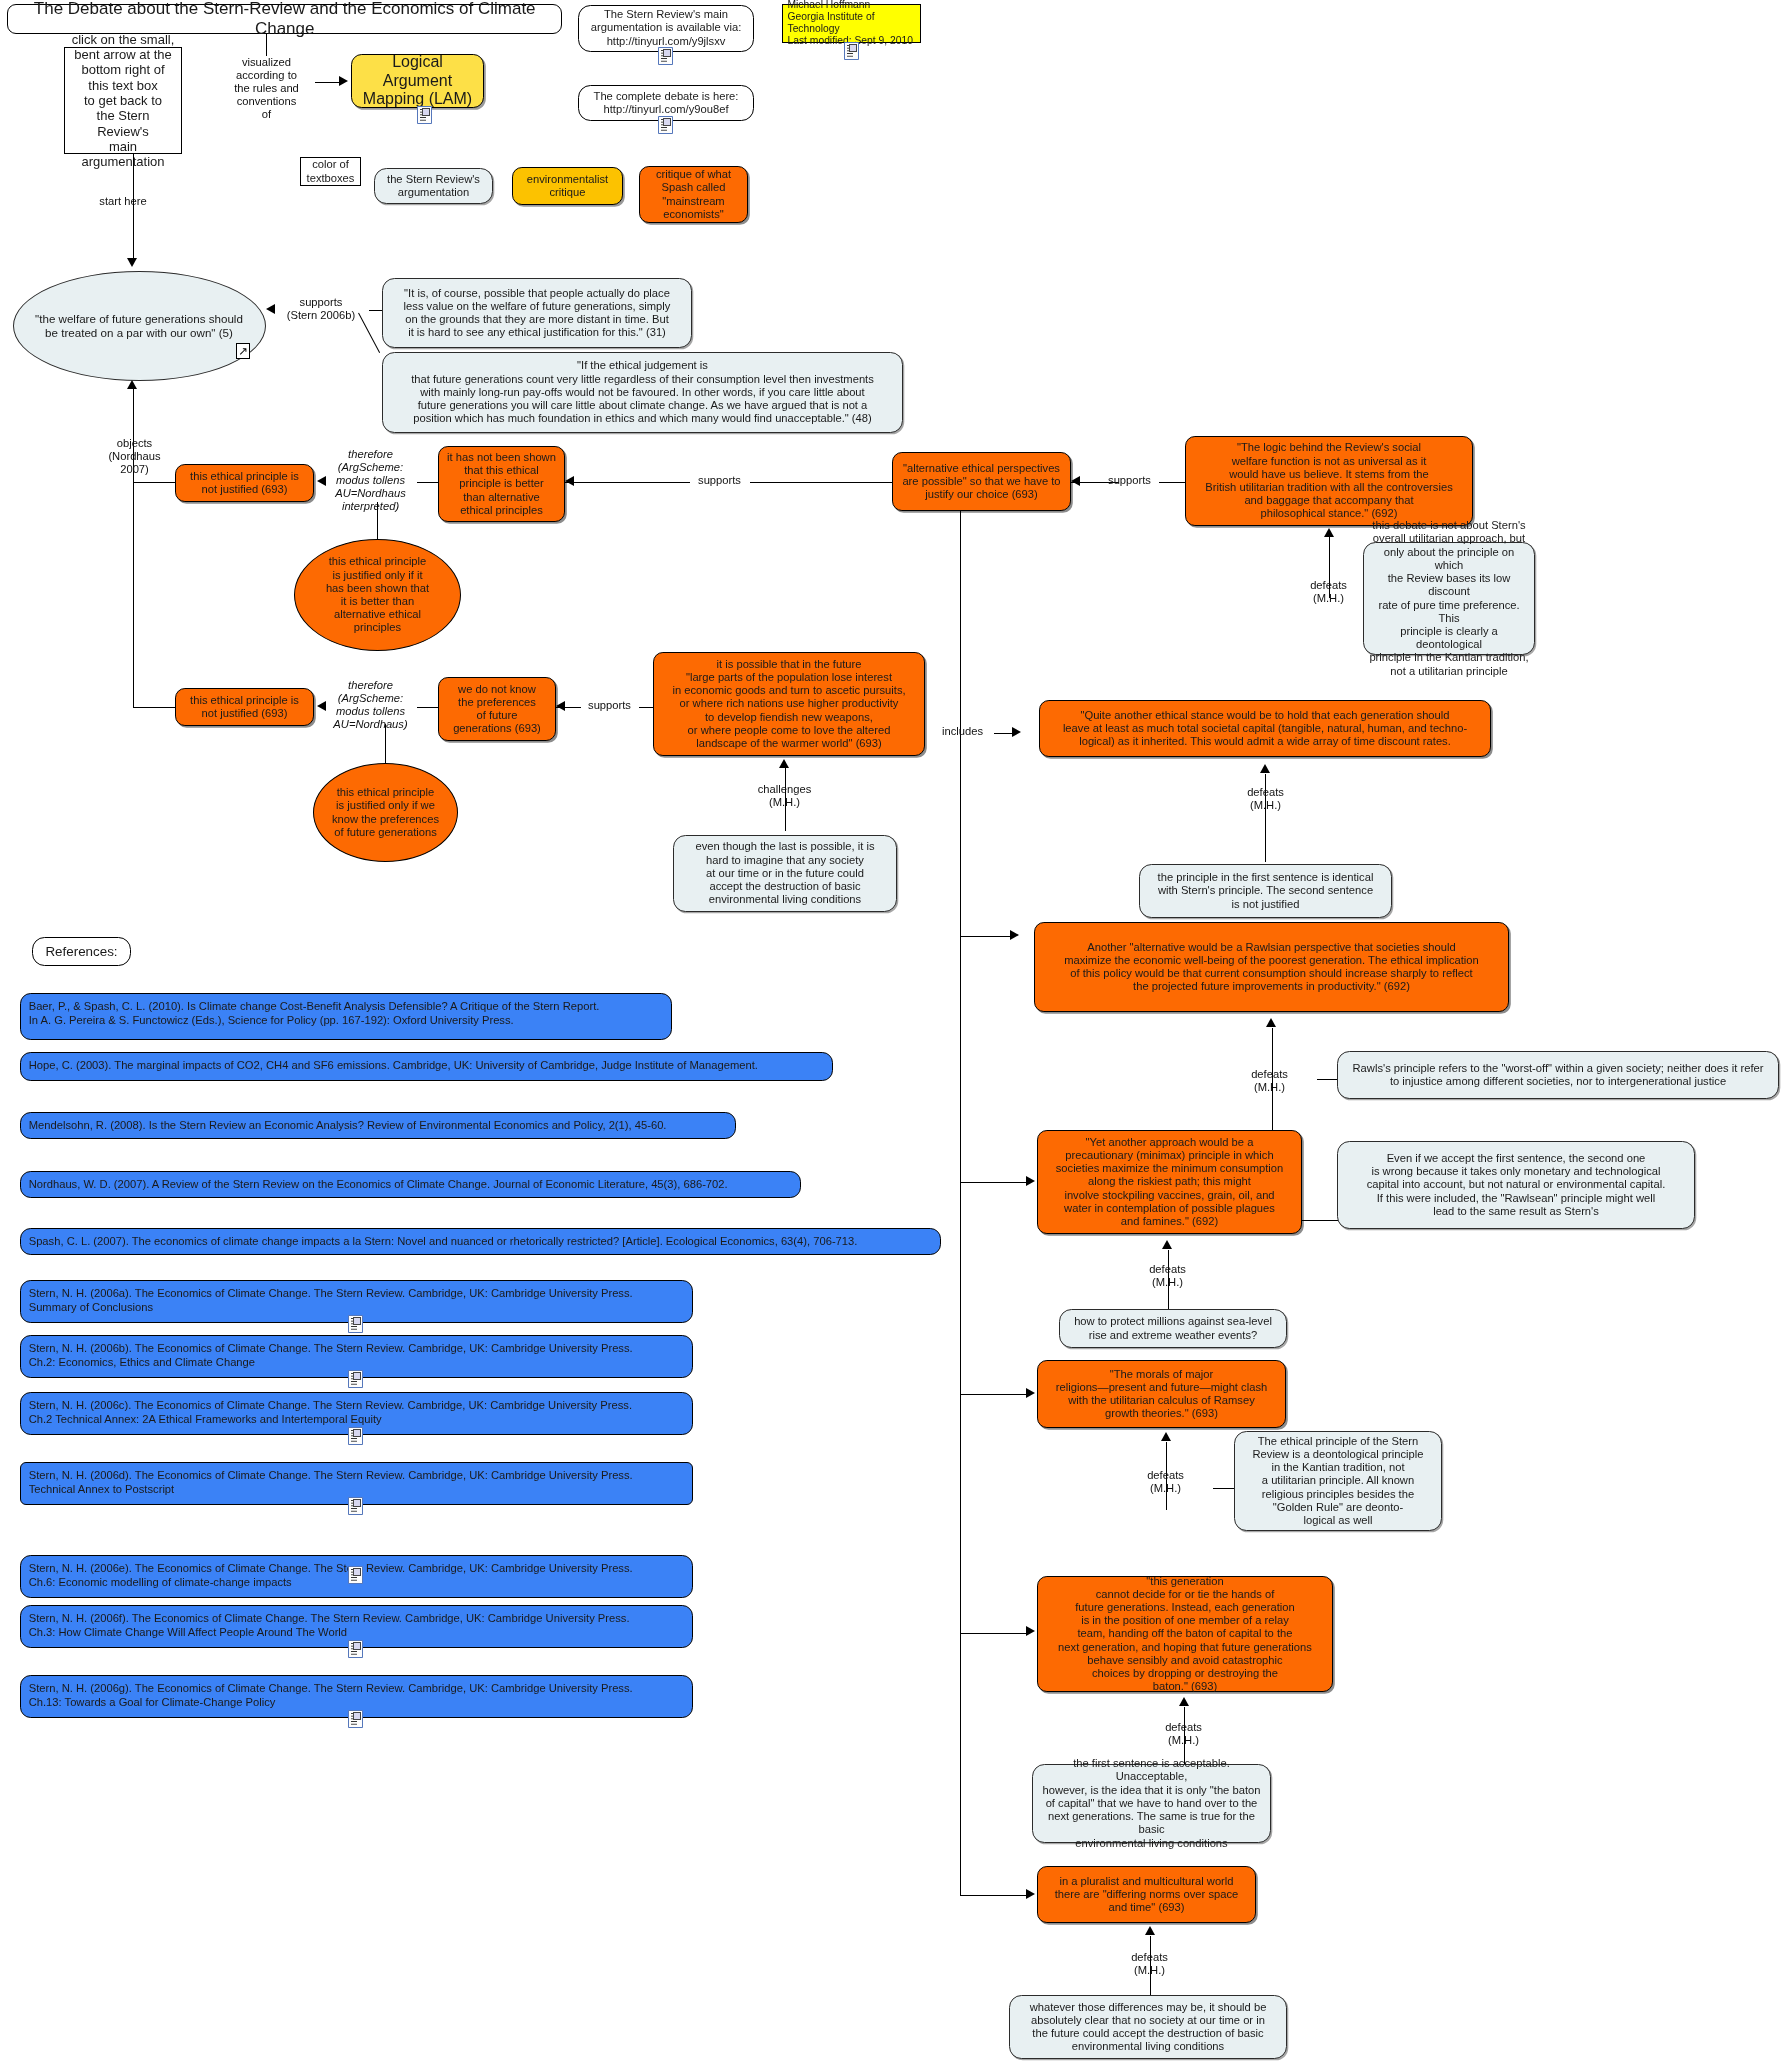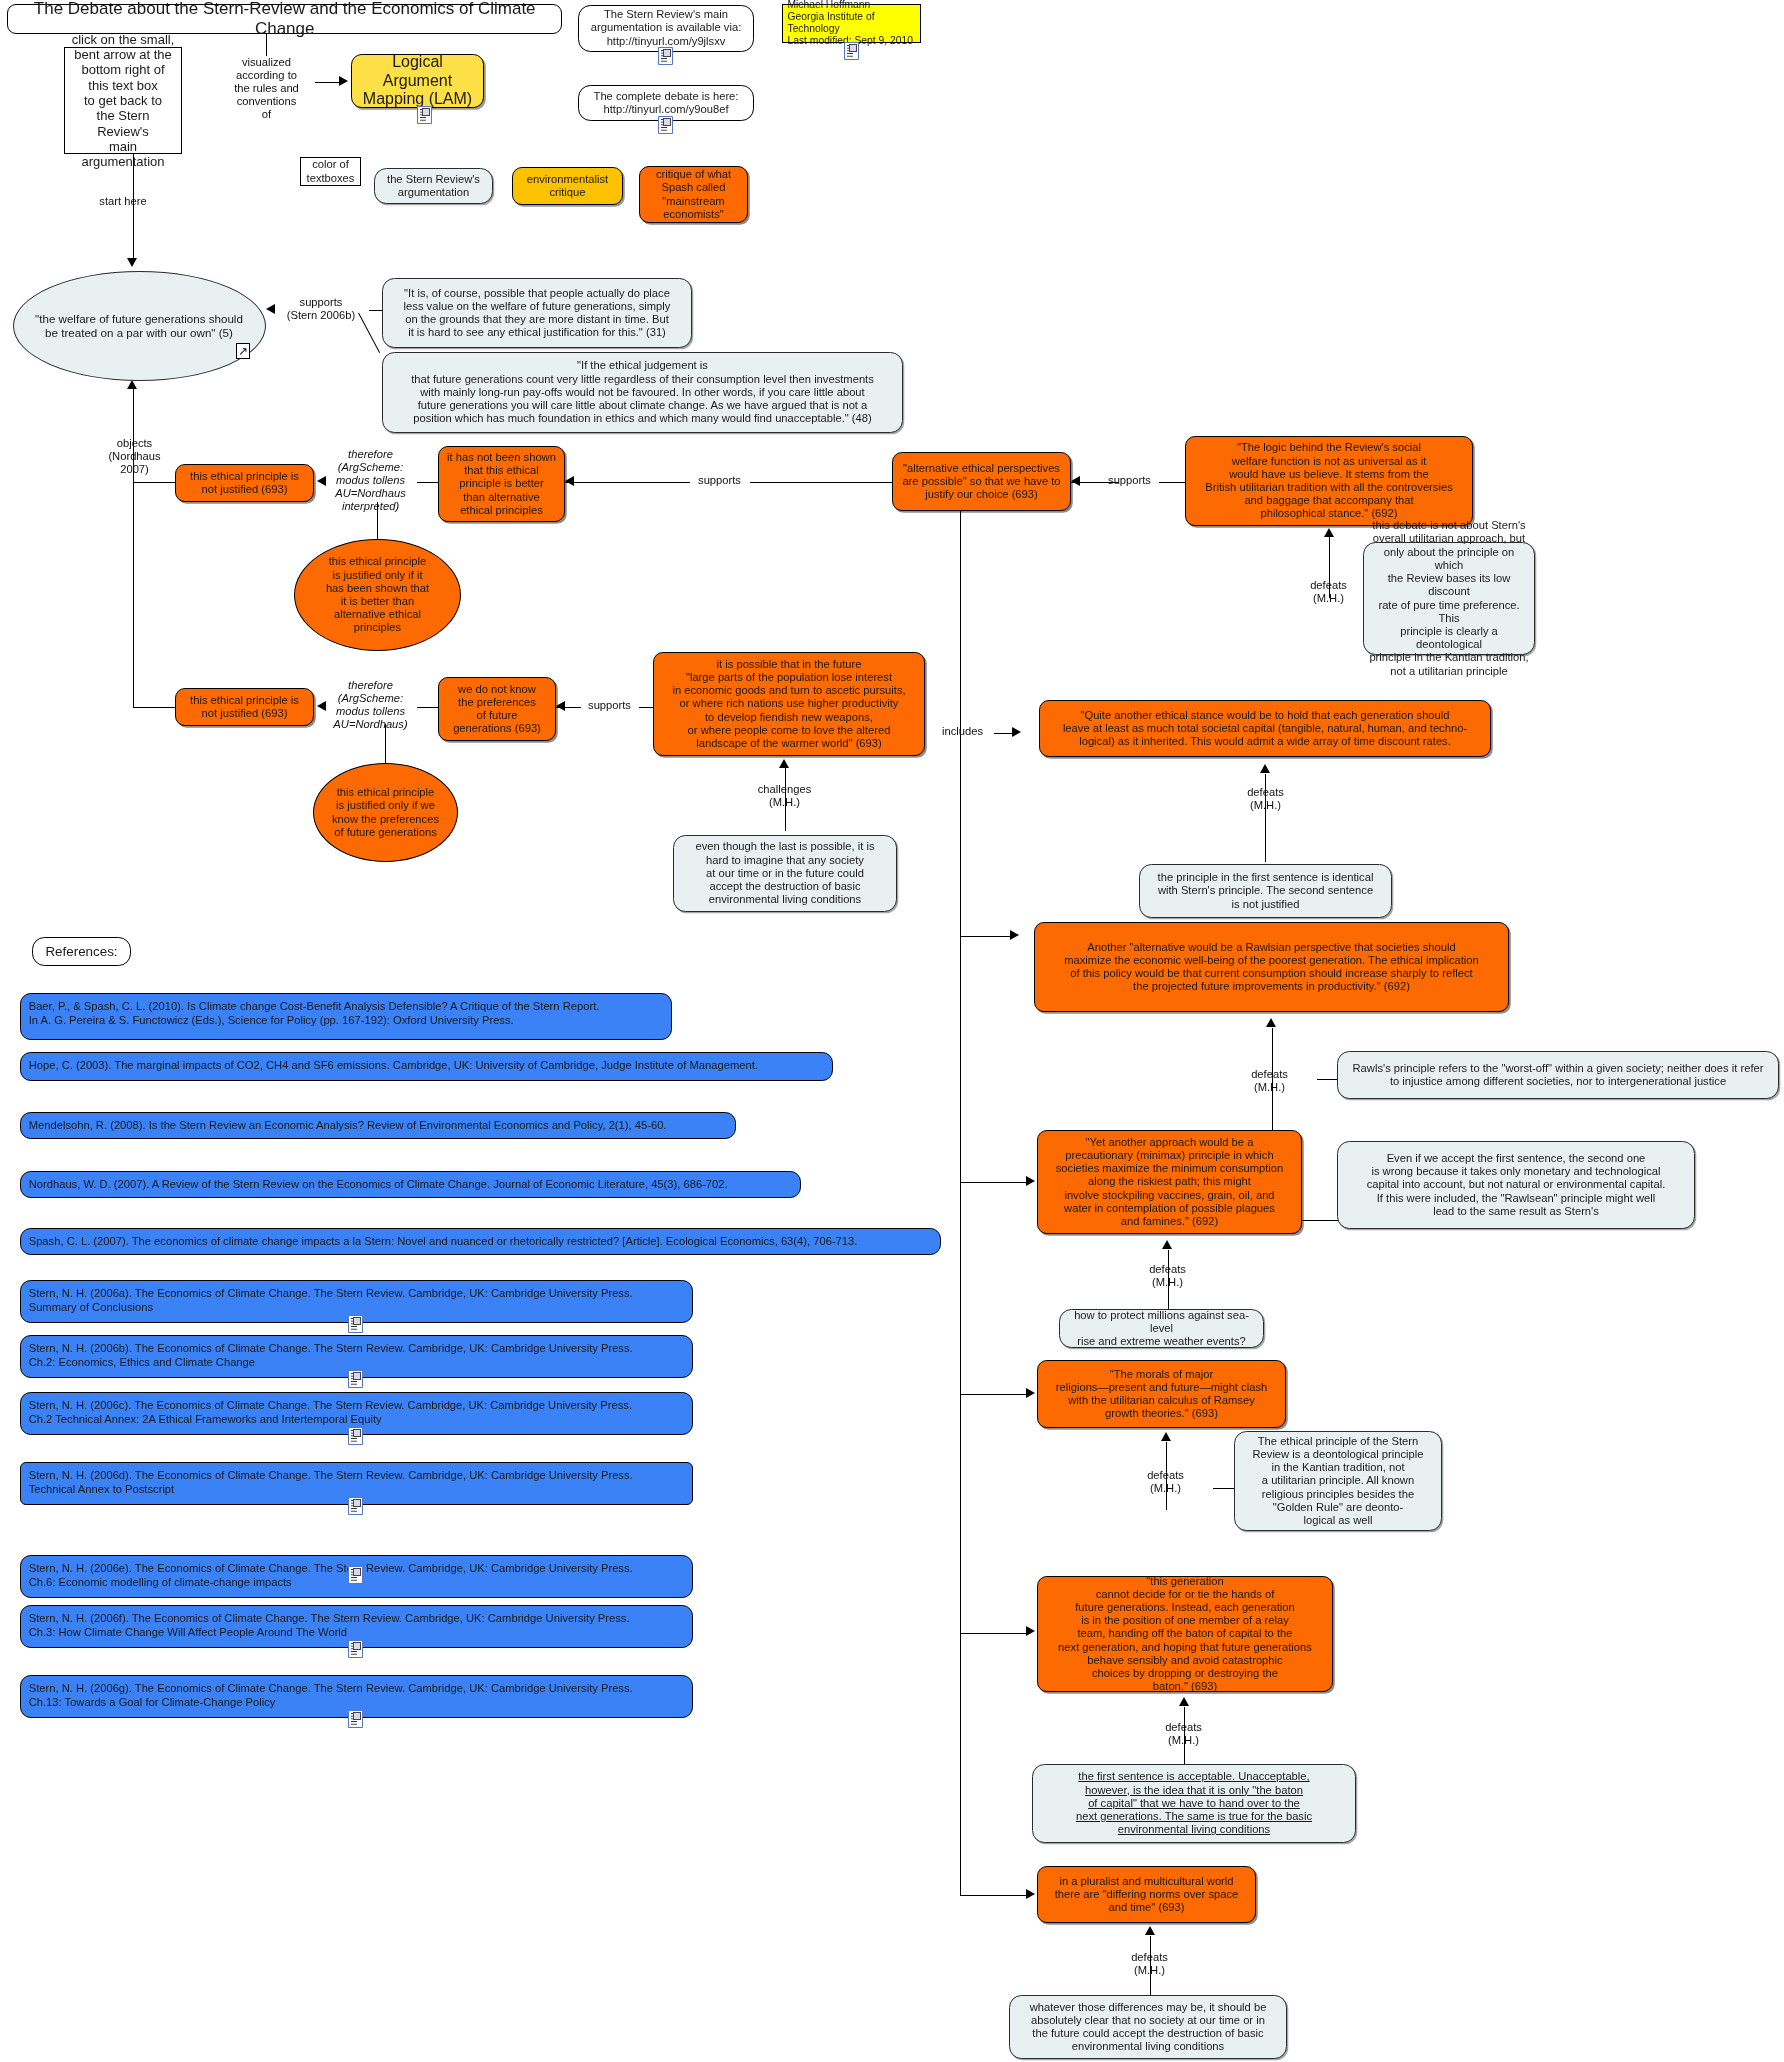--- a/index.html
+++ b/index.html
@@ -387,21 +387,21 @@
 along the riskiest path; this might
 involve stockpiling vaccines, grain, oil, and
 water in contemplation of possible plagues
 and famines." (692)</div>
 
   <div class="edge v" style="left:1168px; top:1250px; height:77px;"></div>
   <div class="arrow arrow-up" style="left:1162px; top:1240px;"></div>
   <div class="label" style="left:1121px; top:1263px; width:93px; font-size:11.2px;">defeats
 (M.H.)</div>
 
-  <div class="node blue" style="left:1059px; top:1309px; width:205px; height:39px; font-size:11.2px;">how to protect millions against sea-level
+  <div class="node blue" style="left:1059px; top:1309px; width:228px; height:39px; font-size:11.2px;">how to protect millions against sea-level
 rise and extreme weather events?</div>
 
   <div class="edge h" style="left:960px; top:1394px; width:68px;"></div>
   <div class="arrow arrow-right" style="left:1026px; top:1388px;"></div>
 
   <div class="node orange" style="left:1037px; top:1360px; width:249px; height:68px; font-size:11.2px;">"The morals of major
 religions—present and future—might clash
 with the utilitarian calculus of Ramsey
 growth theories." (693)</div>
 
@@ -430,21 +430,21 @@
 next generation, and hoping that future generations
 behave sensibly and avoid catastrophic
 choices by dropping or destroying the
 baton." (693)</div>
 
   <div class="edge v" style="left:1184px; top:1707px; height:77px;"></div>
   <div class="arrow arrow-up" style="left:1179px; top:1697px;"></div>
   <div class="label" style="left:1137px; top:1721px; width:93px; font-size:11.2px;">defeats
 (M.H.)</div>
 
-  <div class="node blue" style="left:1032px; top:1764px; width:324px; height:79px; font-size:11.2px;text-decoration:underline;">the first sentence is acceptable. Unacceptable,
+  <div class="node blue" style="left:1032px; top:1764px; width:239px; height:79px; font-size:11.2px;">the first sentence is acceptable. Unacceptable,
 however, is the idea that it is only  "the baton
 of capital" that we have to hand over to the
 next generations. The same is true for the basic
 environmental living conditions</div>
 
   <div class="edge h" style="left:960px; top:1895px; width:68px;"></div>
   <div class="arrow arrow-right" style="left:1026px; top:1889px;"></div>
 
   <div class="node orange" style="left:1037px; top:1866px; width:219px; height:57px; font-size:11.2px;">in a pluralist and multicultural world
 there are "differing norms over space

